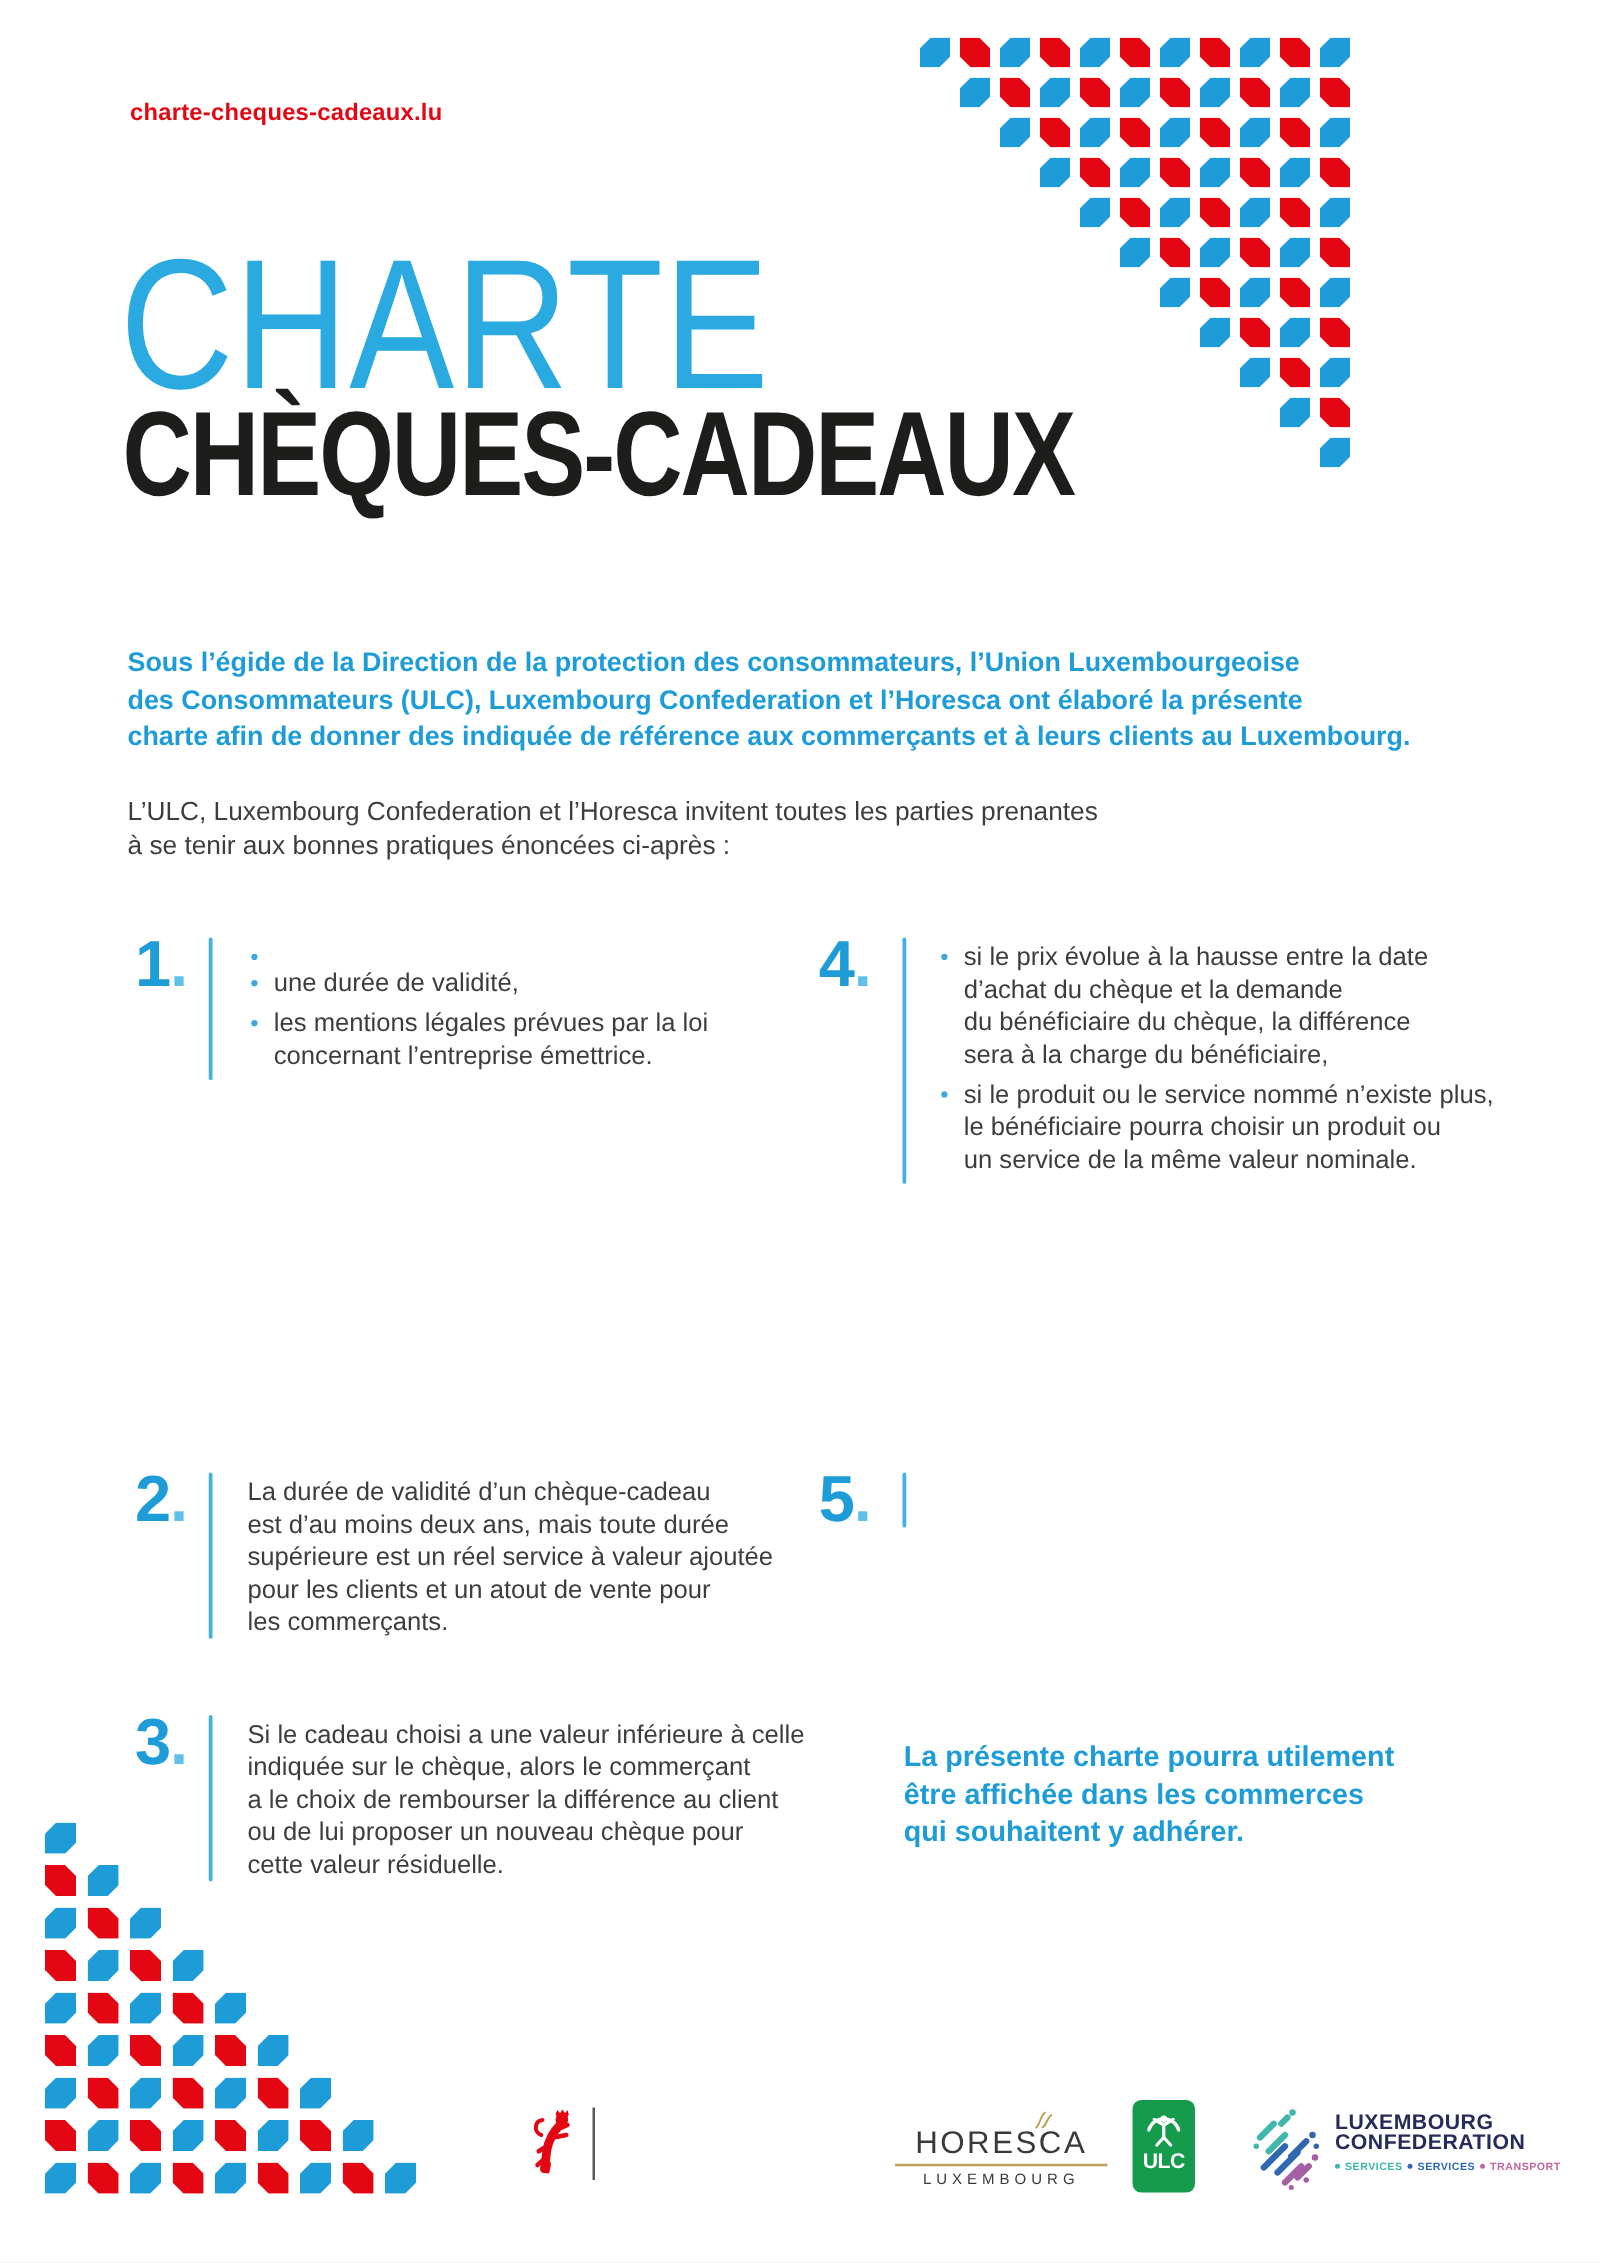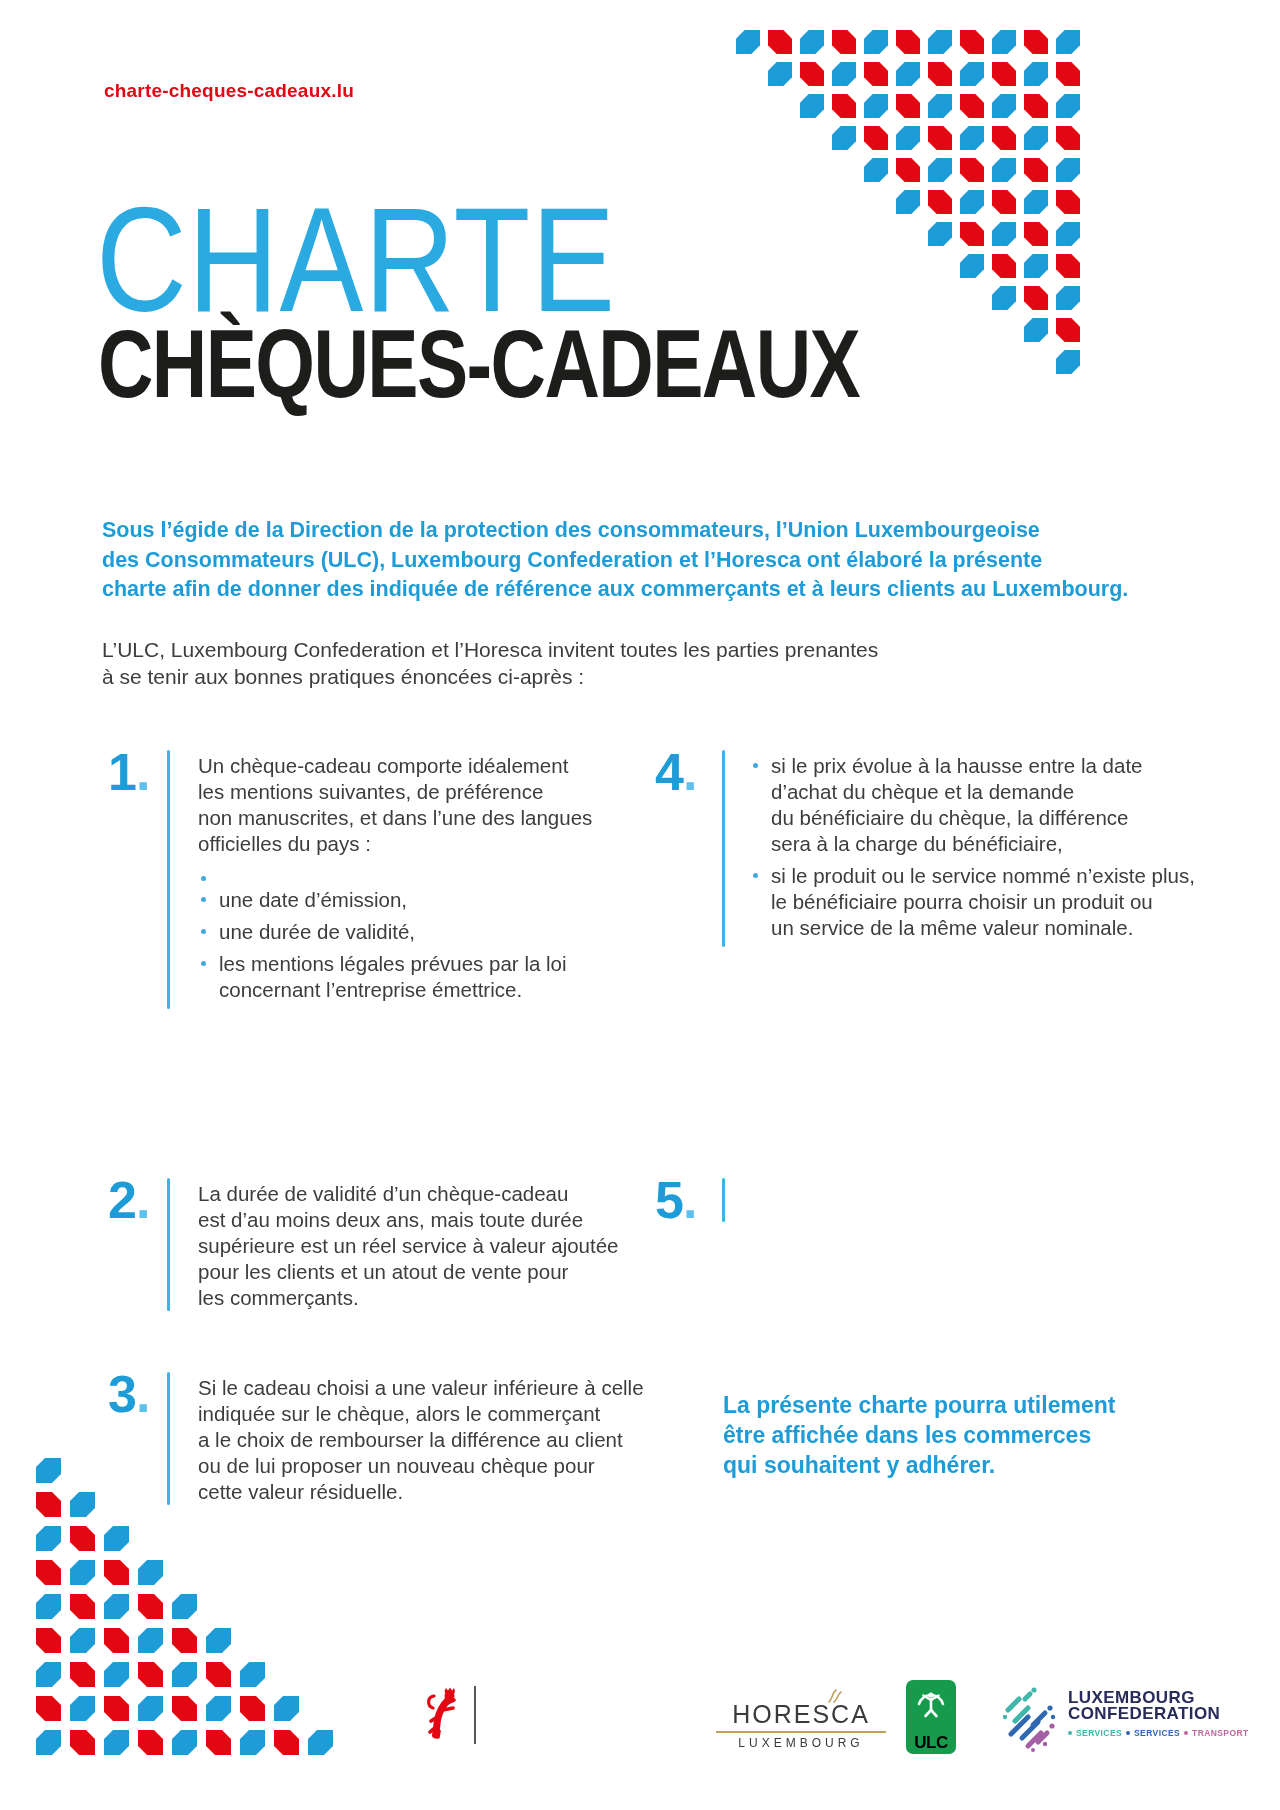--- a/index.html
+++ b/index.html
@@ -59,21 +59,21 @@
   .horesca{position:absolute;left:716px;top:1700px;width:170px;text-align:center;}
   .horesca-name{position:relative;font-size:25px;letter-spacing:2px;color:#3a3a39;}
   .horesca-swirl{position:absolute;right:44px;top:-11px;}
   .swirl{stroke:var(--gold);fill:none;}
   .horesca-line{height:2px;background:var(--gold);margin:2px 0 3px 0;}
   .horesca-sub{font-size:12px;letter-spacing:4px;color:#3a3a39;}
   .ulc-badge{position:absolute;left:906px;top:1680px;width:50px;height:74px;background:var(--green);
              border-radius:7px;display:flex;flex-direction:column;align-items:center;
              justify-content:flex-start;padding-top:5px;box-sizing:border-box;}
   .ulc-fig{stroke:#ffffff;fill:none;}
-  .ulc-label{color:#000000;font-weight:700;font-size:17px;letter-spacing:-.5px;margin-top:14px;}
+  .ulc-label{color:#ffffff;font-weight:700;font-size:17px;letter-spacing:-.5px;margin-top:0;}
   .luxconf{position:absolute;left:1000px;top:1684px;display:flex;align-items:flex-start;}
   .bar-t{stroke:var(--teal);} .bar-b{stroke:var(--midblue);} .bar-p{stroke:var(--purple);}
   .dot-t{fill:var(--teal);} .dot-b{fill:var(--midblue);} .dot-p{fill:var(--purple);}
   .luxconf-text{margin-left:10px;padding-top:6px;}
   .luxconf-l1,.luxconf-l2{font-size:17px;line-height:16px;font-weight:800;color:var(--navy);
                           letter-spacing:.4px;}
   .luxconf-tags{margin-top:6px;font-size:8.5px;font-weight:700;letter-spacing:.4px;
                 display:flex;align-items:center;gap:4px;}
   .tag-dot{width:4px;height:4px;border-radius:50%;display:inline-block;}
   .tag-services{color:var(--teal);} .tag-commerce{color:var(--midblue);} .tag-transport{color:#c0679f;}
@@ -207,31 +207,23 @@
   <div class="intro-blue">Sous l’égide de la Direction de la protection des consommateurs, l’Union Luxembourgeoise
 des Consommateurs (ULC), Luxembourg Confederation et l’Horesca ont élaboré la présente
 charte afin de donner des indiquée de référence aux commerçants et à leurs clients au Luxembourg.</div>
   <div class="intro-black">L’ULC, Luxembourg Confederation et l’Horesca invitent toutes les parties prenantes
 à se tenir aux bonnes pratiques énoncées ci-après :</div>
 
   <div class="item" style="left:108px;top:750px;">
     <div class="num"><span>1</span><span class="suffix">.</span></div>
     <div class="rule"></div>
     <div class="content">
-      <div class="lead has-bullets">Un chèque-cadeau comporte idéalement
-les mentions suivantes, de préférence
-non manuscrites, et dans l’une des langues
-officielles du pays :</div>
       <ul class="bullets">
         <li>
             <span class="b-dot"></span>
-          </li>
-        <li>
-            <span class="b-dot"></span>
-            <span class="b-text">une date d’émission,</span>
           </li>
         <li>
             <span class="b-dot"></span>
             <span class="b-text">une durée de validité,</span>
           </li>
         <li>
             <span class="b-dot"></span>
             <span class="b-text">les mentions légales prévues par la loi
 concernant l’entreprise émettrice.</span>
           </li>

